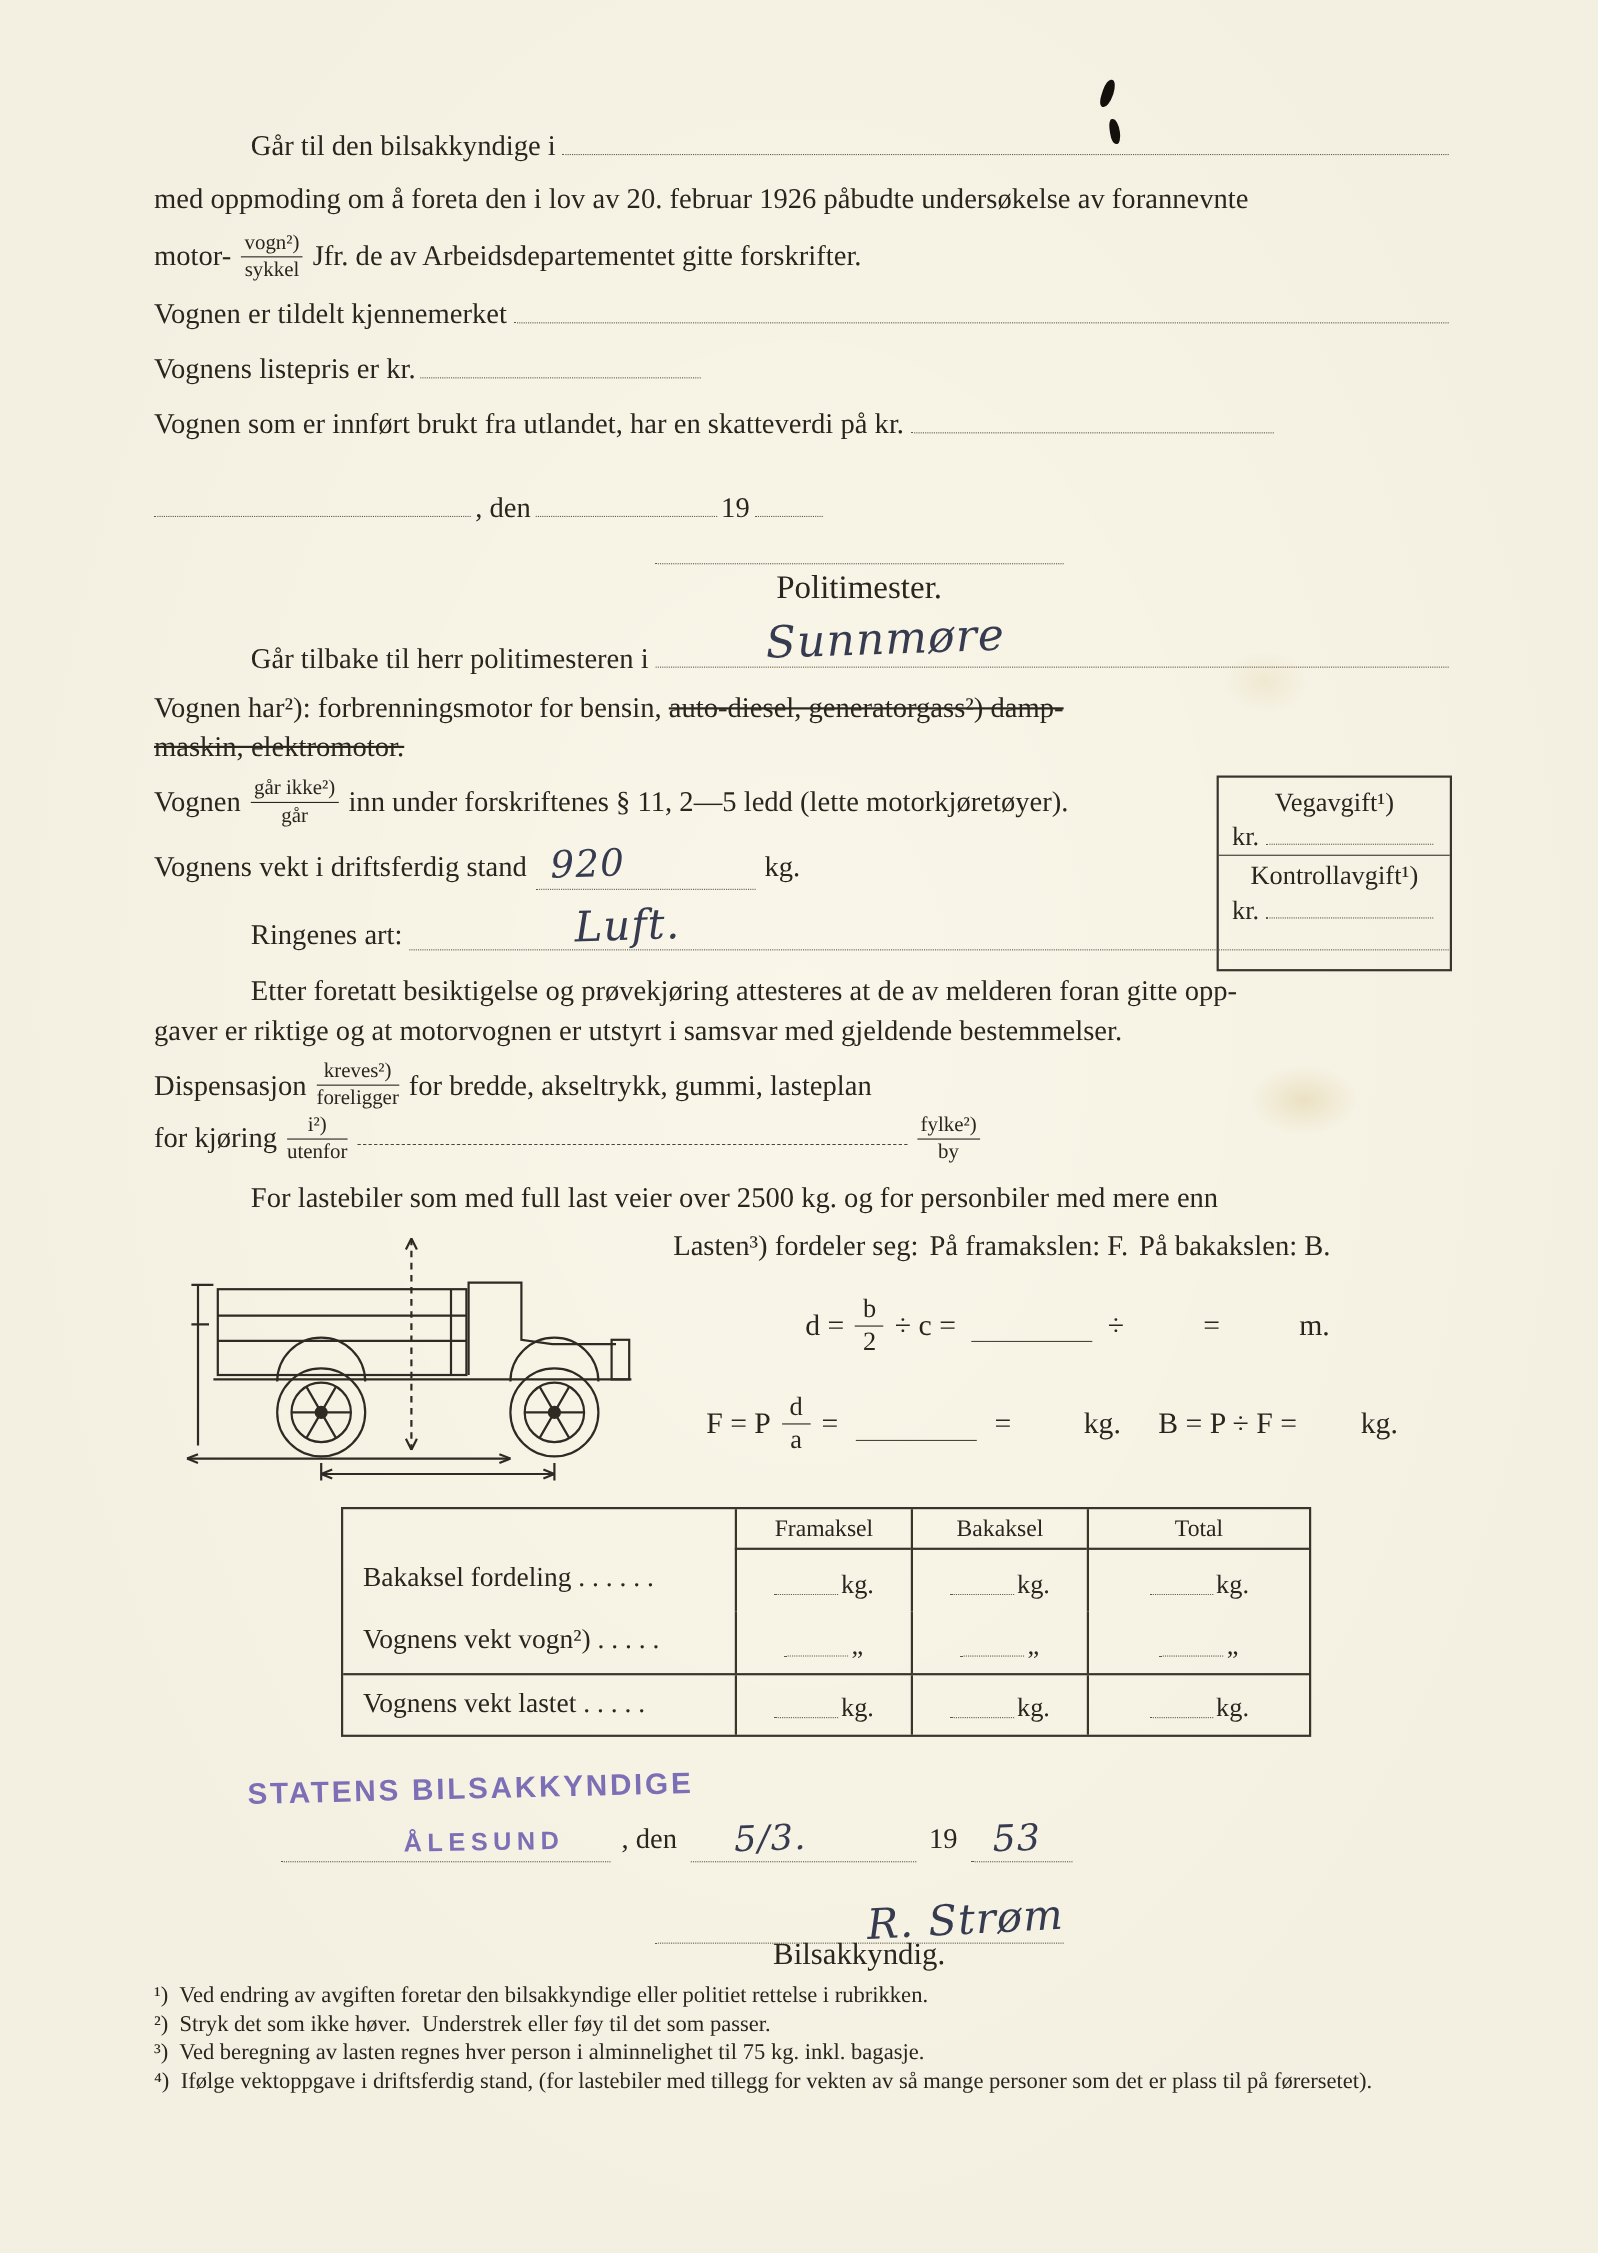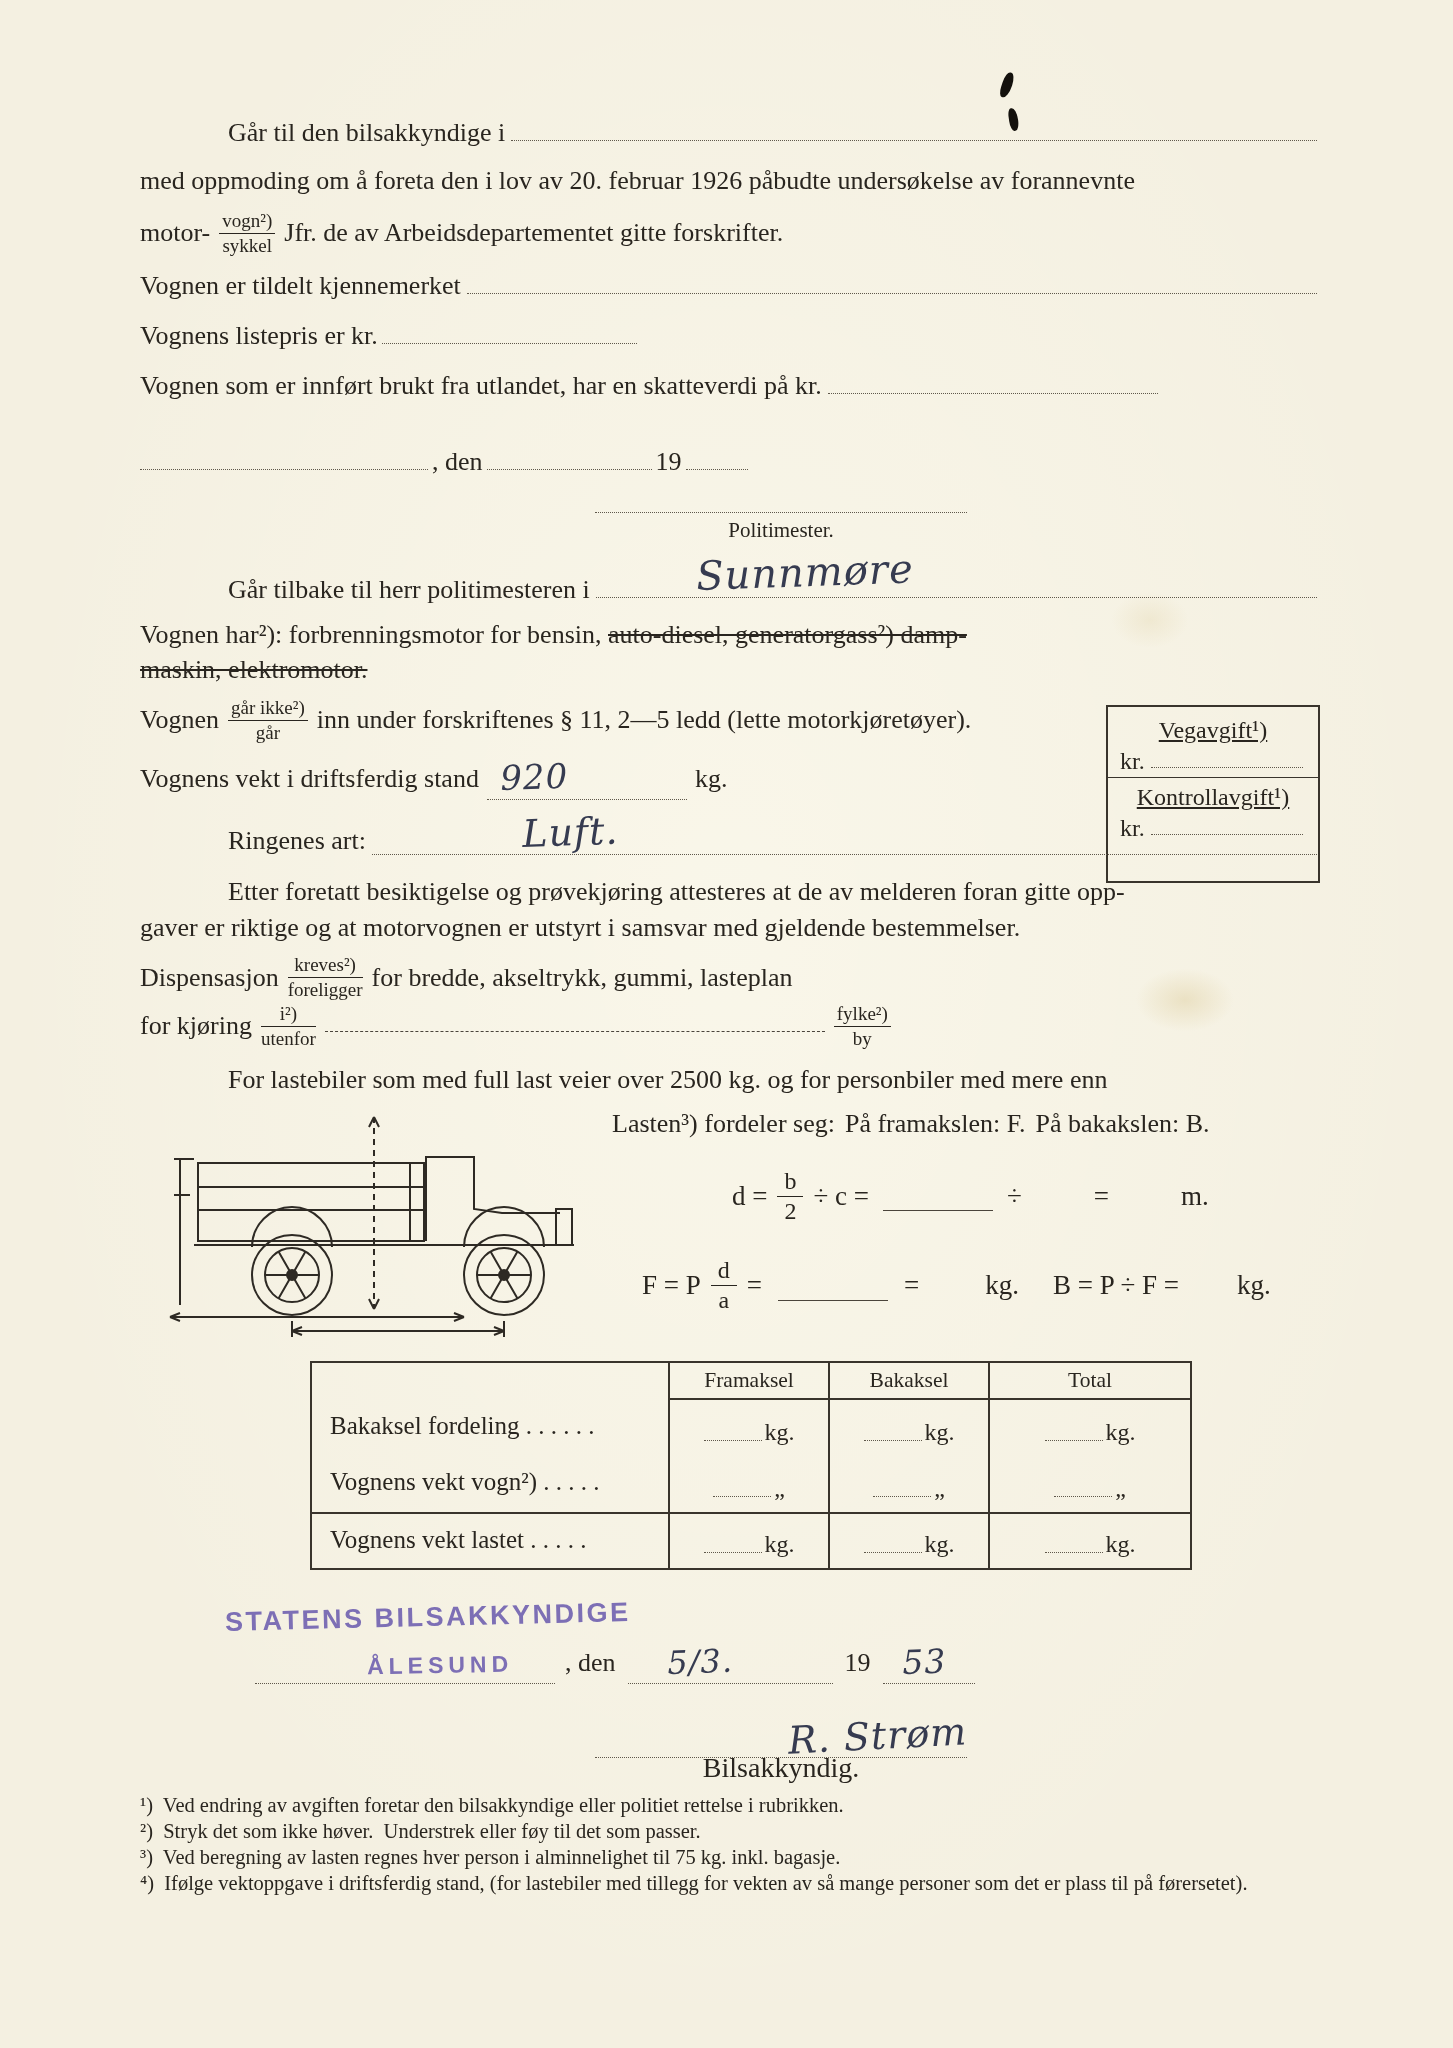--- a/index.html
+++ b/index.html
@@ -34,21 +34,21 @@
   .hand { font-family:"DejaVu Serif", serif; font-style:italic; color:#363b50; letter-spacing:1px; }
 
   .write { position:relative; display:inline-block; border-bottom:1.7px dotted #5f584b; height:38px; margin:0 8px; }
   .write > .hand { position:absolute; bottom:1px; left:14px; white-space:nowrap; transform:rotate(-2deg); transform-origin:left bottom; }
 
   .fill { position:relative; flex:1 1 auto; border-bottom:1.7px dotted #5f584b; margin:0 3px 7px 6px; height:8px; }
   .fill > .hand { position:absolute; bottom:-2px; white-space:nowrap; transform:rotate(-2deg); transform-origin:left bottom; }
 
   
   .fees { position:absolute; top:705px; right:133px; width:214px; height:178px; border:2px solid #39342c; padding:10px 12px 0; font-size:24px; }
-  .fees .ftitle { text-align:center;text-decoration:underline; }
+  .fees .ftitle { text-align:center; }
   .fees .krrow { display:flex; align-items:flex-end; margin-top:4px; }
   .fees .sep { border-bottom:1.5px solid #39342c; margin:2px -12px 6px; }
 
   .engine-para { width:950px; line-height:1.35; }
 
   .attest { line-height:1.4; }
 
   
   .diagram { display:flex; margin-left:24px; }
   .truck { width:448px; }
@@ -81,21 +81,21 @@
   .stamp2 { position:absolute; left:112px; bottom:4px; font-size:23px; letter-spacing:5px; transform:rotate(-1deg); }
   .stampdate .ptext { margin:0 4px 6px; }
   .write.day { width:205px; height:46px; }
   .write.day > .hand { font-size:32px; left:40px; }
   .write.year { width:92px; height:46px; }
   .write.year > .hand { font-size:33px; left:20px; }
 
   
   .polblock { margin:34px 0 14px 455px; width:372px; text-align:center; }
   .polline { border-bottom:1.6px dotted #5f584b; height:2px; margin-bottom:5px; }
-  .sublabel { font-size:21px; }
+  .sublabel { font-size:30px; }
 
   .sigblock { position:relative; margin:10px 0 0 455px; width:372px; height:90px; text-align:center; }
   .sighand { position:absolute; right:0px; bottom:26px; font-size:38px; transform:rotate(-3deg); white-space:nowrap; }
   .sigline { position:absolute; left:0; right:0; bottom:26px; border-bottom:1.7px dotted #5f584b; }
   .siglabel { position:absolute; left:0; right:0; bottom:0; font-size:28px;text-align:center; }
 
   
   .footnotes { margin-top:10px; font-size:20.5px; line-height:1.16; }
   .fn { padding-left:34px; text-indent:-34px; white-space:pre-wrap; margin-bottom:2px; }
 

